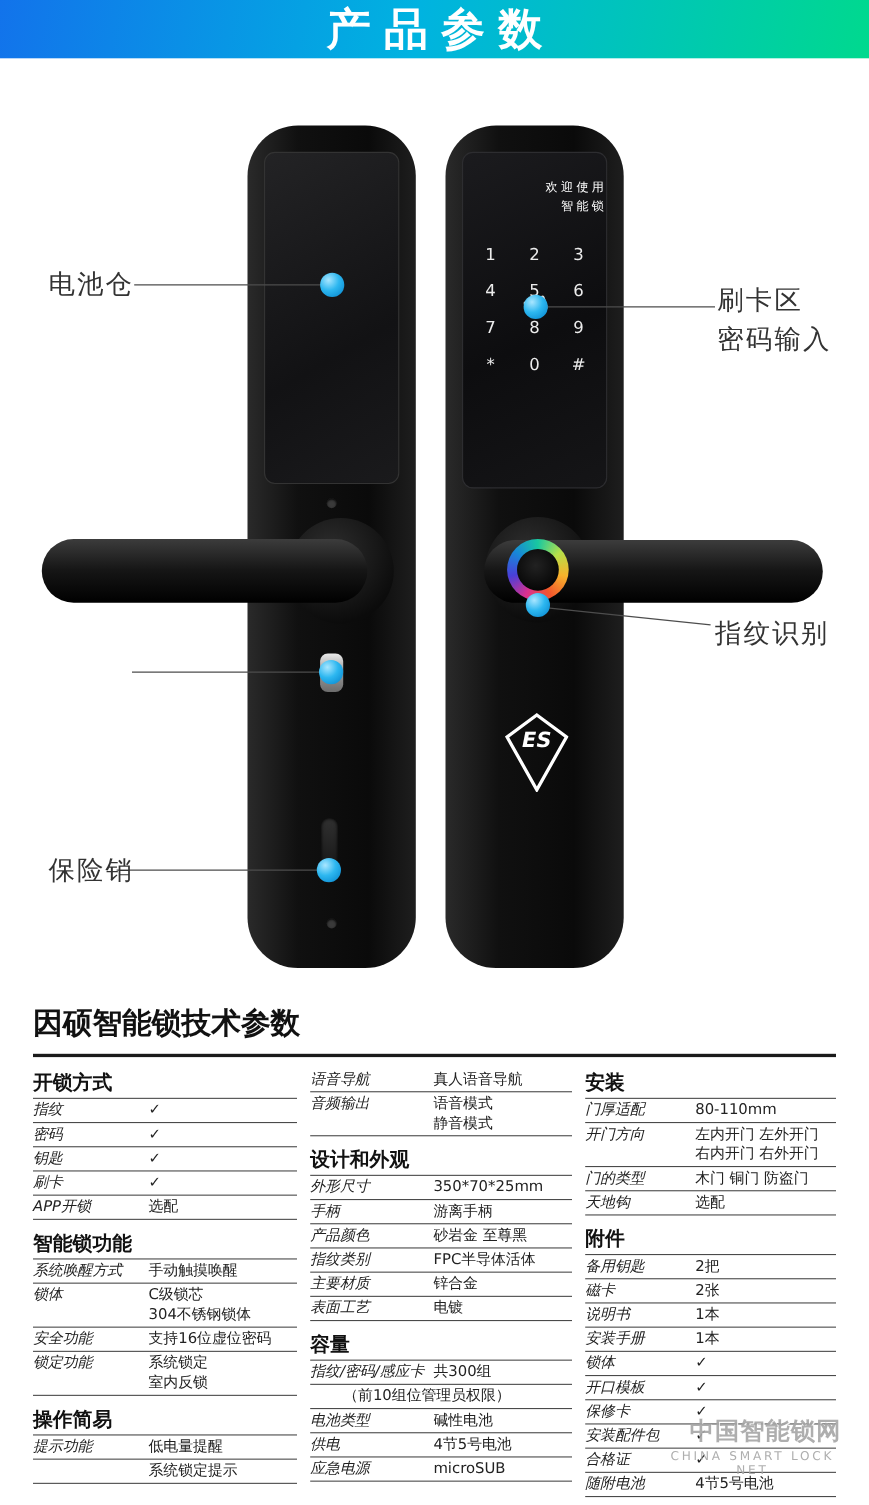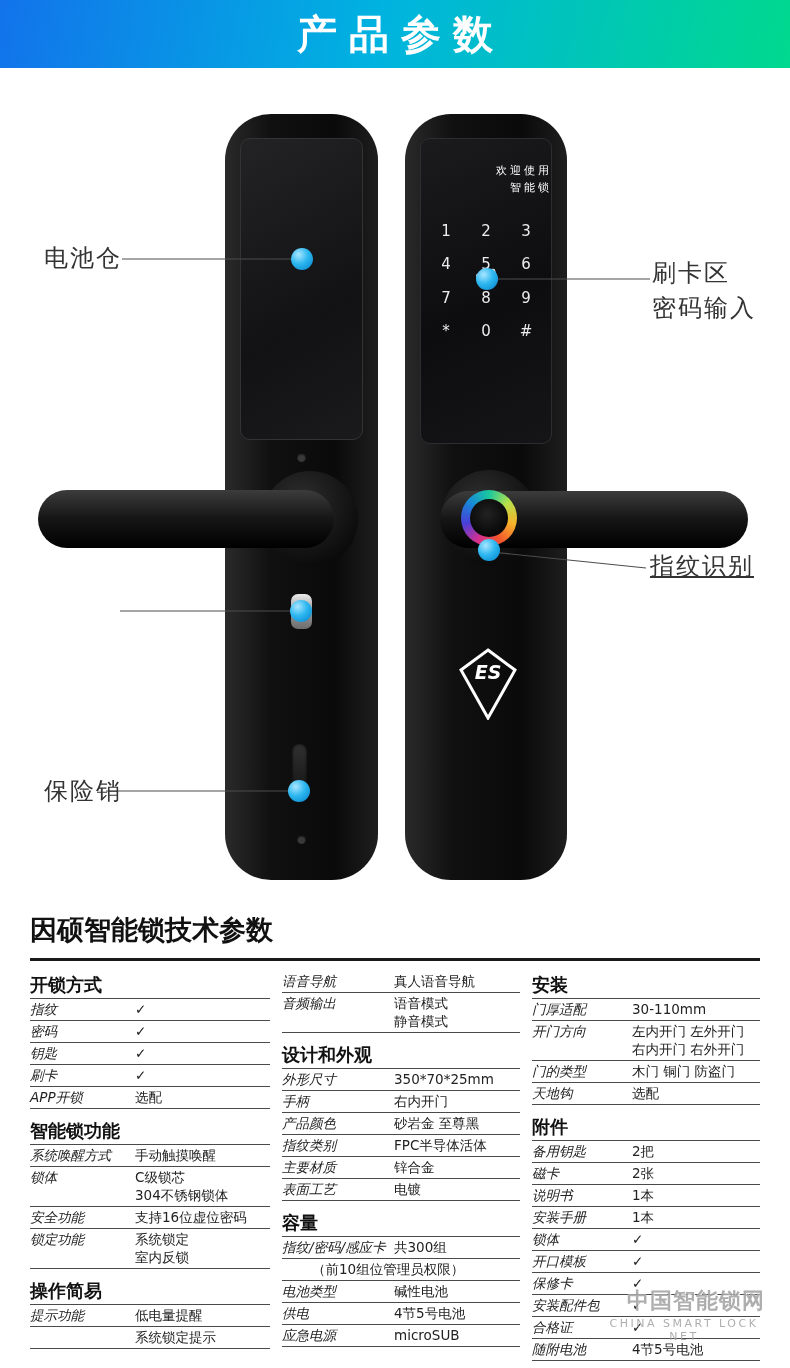--- a/index.html
+++ b/index.html
@@ -2,21 +2,21 @@
 <html><head>
 <meta charset="utf-8">
 <style>
   * { margin:0; padding:0; box-sizing:border-box; }
   html,body { width:790px; height:1368px; }
   body { position:relative; background:#fff; overflow:hidden;
          font-family:"DejaVu Sans","Liberation Sans",sans-serif; }
   .abs { position:absolute; }
 
   
-  .banner { position:absolute; top:0; left:0; width:790px; height:68px;
+  .banner { position:absolute; top:0; left:0; width:790px; height:53px;
             background:linear-gradient(100deg,#1273eb 0%,#00b3e0 48%,#00d98e 100%);
             display:flex; align-items:center; justify-content:center; }
   .banner h1 { color:#fff; font-size:40px; font-weight:bold; letter-spacing:12px; text-indent:12px; }
 
   
   #lock-area { position:absolute; top:74px; left:0; width:790px; height:824px; }
   .lock-body { background:linear-gradient(to right,#2a2a2a,#101010 30%,#0a0a0a 72%,#1e1e1e);
                border-radius:46px; z-index:1; }
   #lock-left-body  { left:225px; top:40px; width:153px; height:766px; }
   #lock-right-body { left:405px; top:40px; width:162px; height:766px; }
@@ -65,21 +65,21 @@
          background:radial-gradient(circle at 35% 30%,#a9e6ff,#2db7f0 45%,#0e8fd4 85%); }
   #dot-battery { left:291px; top:174px; }
   #dot-card    { left:476px; top:194px; }
   #dot-fp      { left:478px; top:465px; }
   #dot-knob    { left:290px; top:526px; }
   #dot-safety  { left:288px; top:706px; }
 
   .callout { color:#333; font-size:24px; letter-spacing:2px; z-index:6; line-height:35px; }
   #label-battery { left:44px;  top:167px; }
   #label-card    { left:652px; top:182px; }
-  #label-fp      { left:650px; top:475px;text-decoration:underline; }
+  #label-fp      { left:650px; top:485px; }
   #label-child   { left:44px;  top:512px; }
   #label-safety  { left:44px;  top:700px; }
 
   
   #specs { position:absolute; left:30px; top:898px; width:730px; }
   #specs-title { font-size:27px; font-weight:bold; color:#111;
                  padding:14px 0 10px; border-bottom:3px solid #1a1a1a; }
   #spec-columns { display:flex; gap:12px; margin-top:10px; }
   .spec-col:nth-child(1){ --labw:105px; flex:0 0 240px; }
   .spec-col:nth-child(2){ --labw:112px; flex:0 0 238px; }
@@ -233,21 +233,21 @@
           <span class="val">语音模式
 静音模式</span>
         </div>
         <div class="spec-header">设计和外观</div>
         <div class="spec-row">
           <span class="lab">外形尺寸</span>
           <span class="val">350*70*25mm</span>
         </div>
         <div class="spec-row">
           <span class="lab">手柄</span>
-          <span class="val">右内开门</span>
+          <span class="val">游离手柄</span>
         </div>
         <div class="spec-row">
           <span class="lab">产品颜色</span>
           <span class="val">砂岩金 至尊黑</span>
         </div>
         <div class="spec-row">
           <span class="lab">指纹类别</span>
           <span class="val">FPC半导体活体</span>
         </div>
         <div class="spec-row">
@@ -276,21 +276,21 @@
         </div>
         <div class="spec-row">
           <span class="lab">应急电源</span>
           <span class="val">microSUB</span>
         </div>
       </div>
       <div class="spec-col">
         <div class="spec-header">安装</div>
         <div class="spec-row">
           <span class="lab">门厚适配</span>
-          <span class="val">30-110mm</span>
+          <span class="val">80-110mm</span>
         </div>
         <div class="spec-row">
           <span class="lab">开门方向</span>
           <span class="val">左内开门 左外开门
 右内开门 右外开门</span>
         </div>
         <div class="spec-row">
           <span class="lab">门的类型</span>
           <span class="val">木门 铜门 防盗门</span>
         </div>

